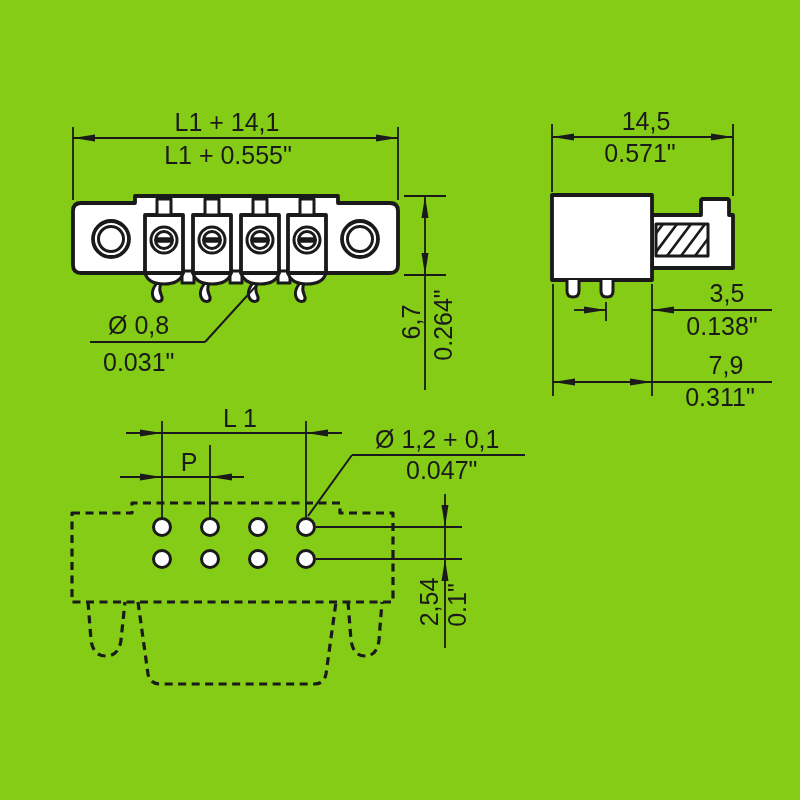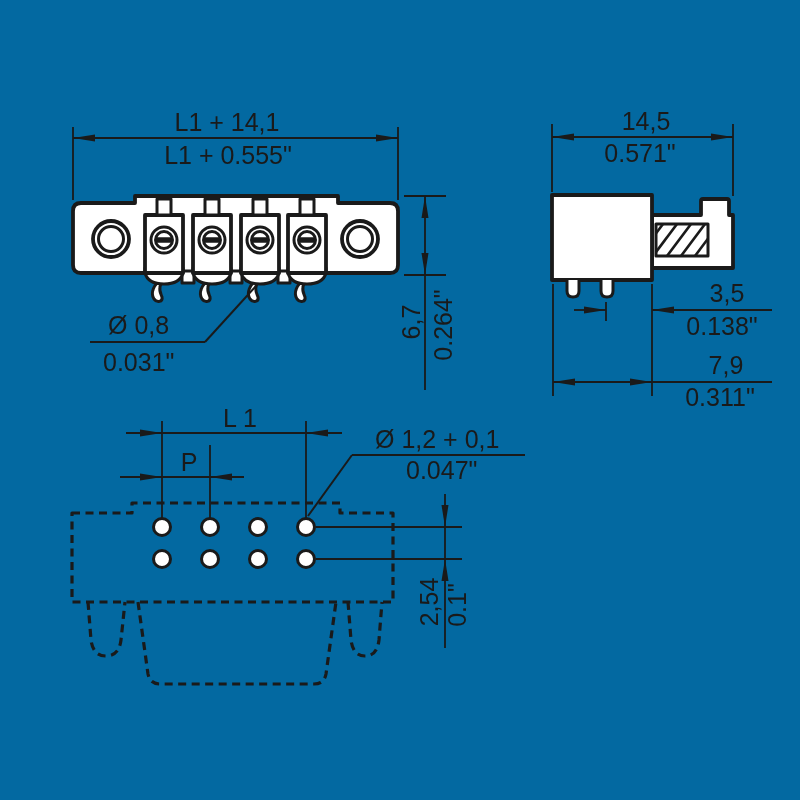--- a/index.html
+++ b/index.html
@@ -1,16 +1,16 @@
 <!DOCTYPE html>
 <html><head>
 <meta charset="utf-8">
 <style>
   html,body{margin:0;padding:0;background:#fff;}
-  .page{width:800px;height:800px;background:#0369a1;position:relative;overflow:hidden;}
+  .page{width:800px;height:800px;background:#84cc16;position:relative;overflow:hidden;}
   svg{display:block;}
   text{font-family:"Liberation Sans","DejaVu Sans",sans-serif;font-size:25px;fill:#1a1a1a;}
   .outl{fill:#fff;stroke:#1a1a1a;stroke-width:3.8;stroke-linejoin:round;}
   .med{fill:#fff;stroke:#1a1a1a;stroke-width:3;stroke-linejoin:round;}
   .thin{fill:none;stroke:#1a1a1a;stroke-width:1.8;}
   .lead{fill:none;stroke:#1a1a1a;stroke-width:2;}
   .arr{fill:#1a1a1a;stroke:none;}
   .dashed{fill:none;stroke:#1a1a1a;stroke-width:3.2;stroke-dasharray:8 5.5;stroke-linejoin:round;}
   .hatch{stroke:#1a1a1a;stroke-width:2.6;}
   .slot{stroke:#1a1a1a;stroke-width:5.5;}

